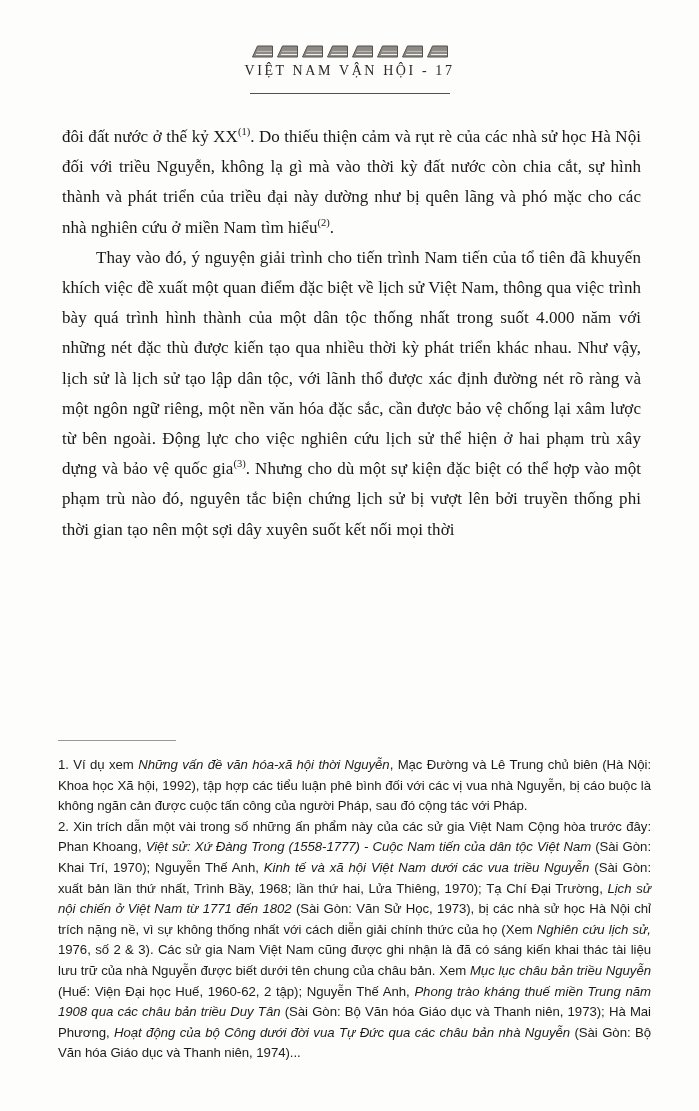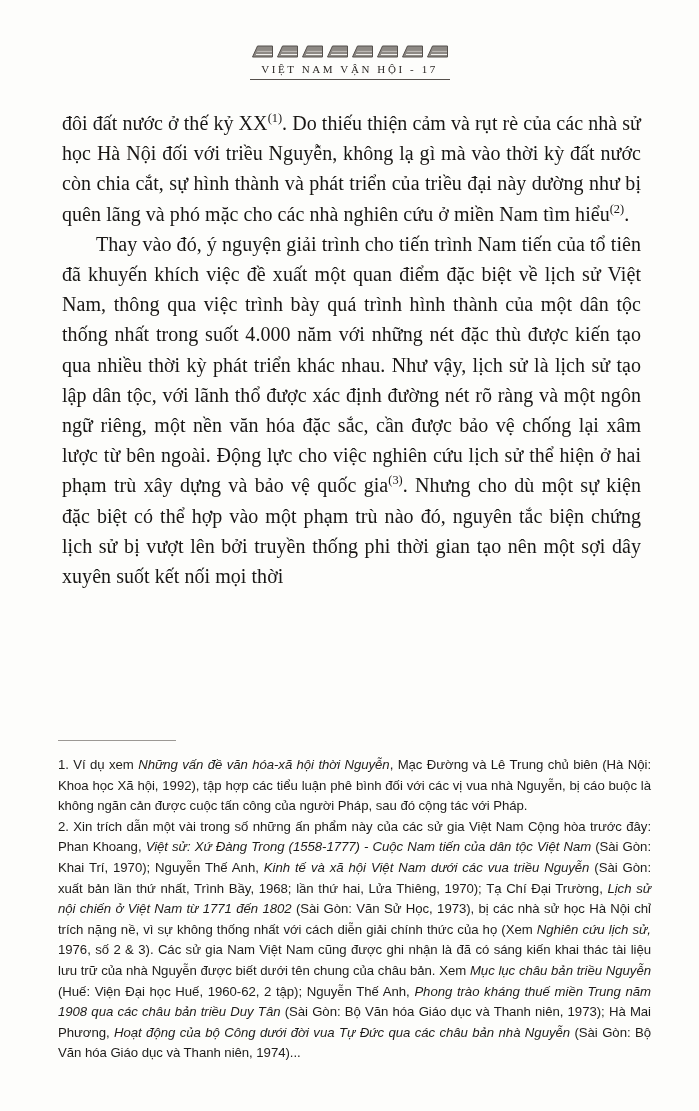--- a/index.html
+++ b/index.html
@@ -39,39 +39,39 @@
   }
   .ornament {
     width: 21px;
     height: 13px;
     position: relative;
   }
   .ornament svg { display: block; }
 
   .running-title {
     font-family: "Liberation Serif", serif;
-    font-size: 11px;
+    font-size: 14px;
     letter-spacing: 2.6px;
     color: #2b2724;
     white-space: nowrap;
-    padding-bottom: 3px;
+    padding-bottom: 13px;
   }
   .header-rule {
     width: 200px;
     height: 1px;
     background: #55504c;
     margin-top: 1px;
   }
 
   
   .body-text {
     margin: 28px 58px 0 62px;
     text-align: justify;
     text-justify: inter-word;
-    font-size: 20px;
+    font-size: 17px;
     line-height: 30.2px;
     color: #191715;
     letter-spacing: 0.05px;
   }
   .body-text p {
     margin: 0;
   }
   .body-text p.indent {
     text-indent: 34px;
   }

